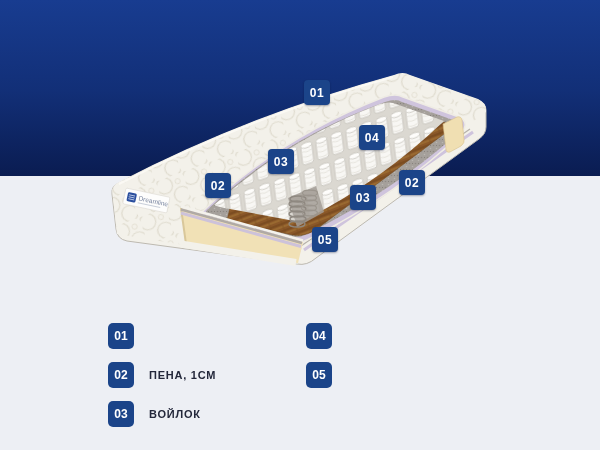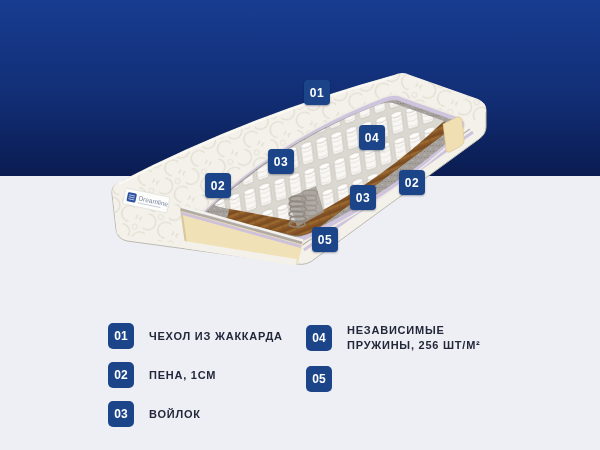--- a/index.html
+++ b/index.html
@@ -160,35 +160,33 @@
   <div class="marker m-03a">03</div>
   <div class="marker m-04">04</div>
   <div class="marker m-02b">02</div>
   <div class="marker m-03b">03</div>
   <div class="marker m-05">05</div>
 
   <div class="legend">
     <div class="legend-col legend-col-left">
       <div class="legend-row">
         <span class="legend-badge">01</span>
-        <span class="legend-label">ЧЕХОЛ ИЗ ЖАККАРДА</span>
       </div>
       <div class="legend-row">
         <span class="legend-badge">02</span>
         <span class="legend-label">ПЕНА, 1СМ</span>
       </div>
       <div class="legend-row">
         <span class="legend-badge">03</span>
         <span class="legend-label">ВОЙЛОК</span>
       </div>
     </div>
     <div class="legend-col legend-col-right">
       <div class="legend-row">
         <span class="legend-badge">04</span>
-        <span class="legend-label">НЕЗАВИСИМЫЕ ПРУЖИНЫ, 256 ШТ/М²</span>
       </div>
       <div class="legend-row">
         <span class="legend-badge">05</span>
       </div>
     </div>
   </div>
 
 </div>
 
 </body></html>

